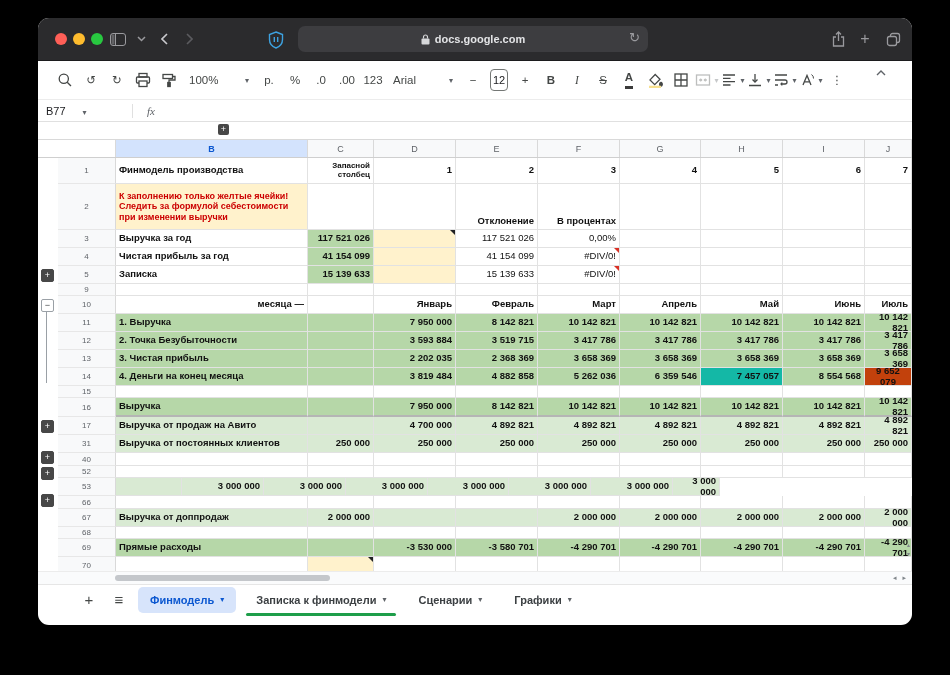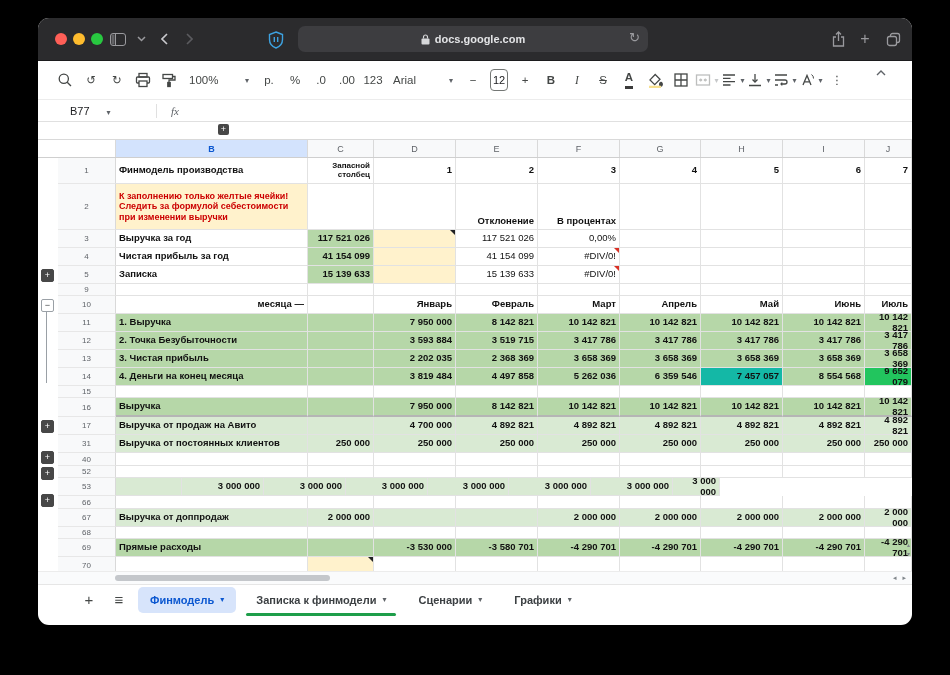--- a/index.html
+++ b/index.html
@@ -26,21 +26,21 @@
         justify-content:center;font-size:11px;color:#202124;margin:0 3px;}
   .dd{font-size:8px;color:#5f6368;margin-left:3px;}
   .bold{font-weight:bold;}
   .ital{font-style:italic;font-family:"Liberation Serif","DejaVu Serif",serif;}
   .strike{text-decoration:line-through;}
   .tcolor{font-weight:bold;border-bottom:3px solid #3b3b3b;line-height:11px;height:14px;}
   .dis{opacity:.35;}
   .collapse{position:absolute;right:26px;top:9px;color:#5f6368;}
   
   .fxbar{height:21px;display:flex;align-items:center;border-bottom:1px solid #e0e0e0;font-size:11px;color:#202124;}
-  .namebox{width:86px;display:flex;align-items:flex-end;padding-left:32px;gap:14px;}
+  .namebox{width:86px;display:flex;align-items:flex-end;padding-left:8px;gap:14px;}
   .fxlabel{font-style:italic;color:#5f6368;font-family:"Liberation Serif","DejaVu Serif",serif;
            padding-left:14px;border-left:1px solid #e0e0e0;height:14px;display:flex;align-items:center;}
   
   .gridwrap{position:relative;background:#fff;height:449px;overflow:hidden;}
   .topgutter{position:relative;height:16px;background:#fff;border-bottom:1px solid #fff;}
   .colhdr{display:flex;height:17px;background:#f8f9fa;border-top:1px solid #d9d9d9;border-bottom:1px solid #cfcfcf;}
   .colhdr .c{border-right:1px solid #d9d9d9;display:flex;align-items:center;justify-content:center;
              font-size:9px;color:#5f6368;box-sizing:border-box;}
   .colhdr .c.sel{background:#d3e3fd;color:#0b57d0;font-weight:bold;}
   .rowsarea{position:relative;}
@@ -571,35 +571,35 @@
             <div class="gut" style="width: 20px;"></div>
             <div class="rnum" style="width: 58px;">14</div>
             <div class="cell" style="width: 192px; background: rgb(182, 215, 168); font-weight: bold;">
               <span>4. Деньги на конец месяца</span>
             </div>
             <div class="cell" style="width: 66px; background: rgb(182, 215, 168);"></div>
             <div class="cell ar" style="width: 82px; background: rgb(182, 215, 168); font-weight: bold;">
               <span>3 819 484</span>
             </div>
             <div class="cell ar" style="width: 82px; background: rgb(182, 215, 168); font-weight: bold;">
-              <span>4 497 858</span>
+              <span>4 882 858</span>
             </div>
             <div class="cell ar" style="width: 82px; background: rgb(182, 215, 168); font-weight: bold;">
               <span>5 262 036</span>
             </div>
             <div class="cell ar" style="width: 81px; background: rgb(182, 215, 168); font-weight: bold;">
               <span>6 359 546</span>
             </div>
             <div class="cell ar" style="width: 82px; background: #14b8a6; font-weight: bold;">
               <span>7 457 057</span>
             </div>
             <div class="cell ar" style="width: 82px; background: rgb(182, 215, 168); font-weight: bold;">
               <span>8 554 568</span>
             </div>
-            <div class="cell ar" style="width: 47px; background: #22c55e; font-weight: bold;">
+            <div class="cell ar" style="width: 47px; background: #c2410c; font-weight: bold; text-align: center;">
               <span>9 652 079</span>
             </div>
           </div>
           <div class="grow" style="height: 12px;">
             <div class="gut" style="width: 20px;"></div>
             <div class="rnum" style="width: 58px;">15</div>
             <div class="cell" style="width: 192px;"></div>
             <div class="cell" style="width: 66px;"></div>
             <div class="cell" style="width: 82px;"></div>
             <div class="cell" style="width: 82px;"></div>

